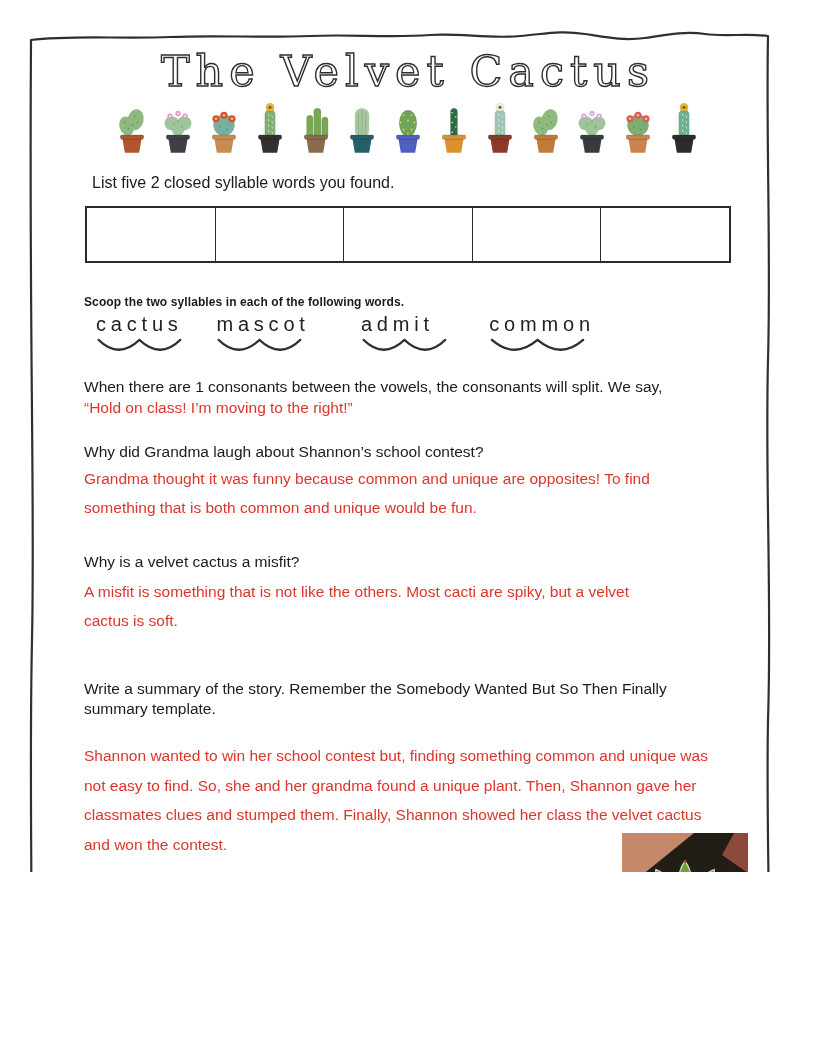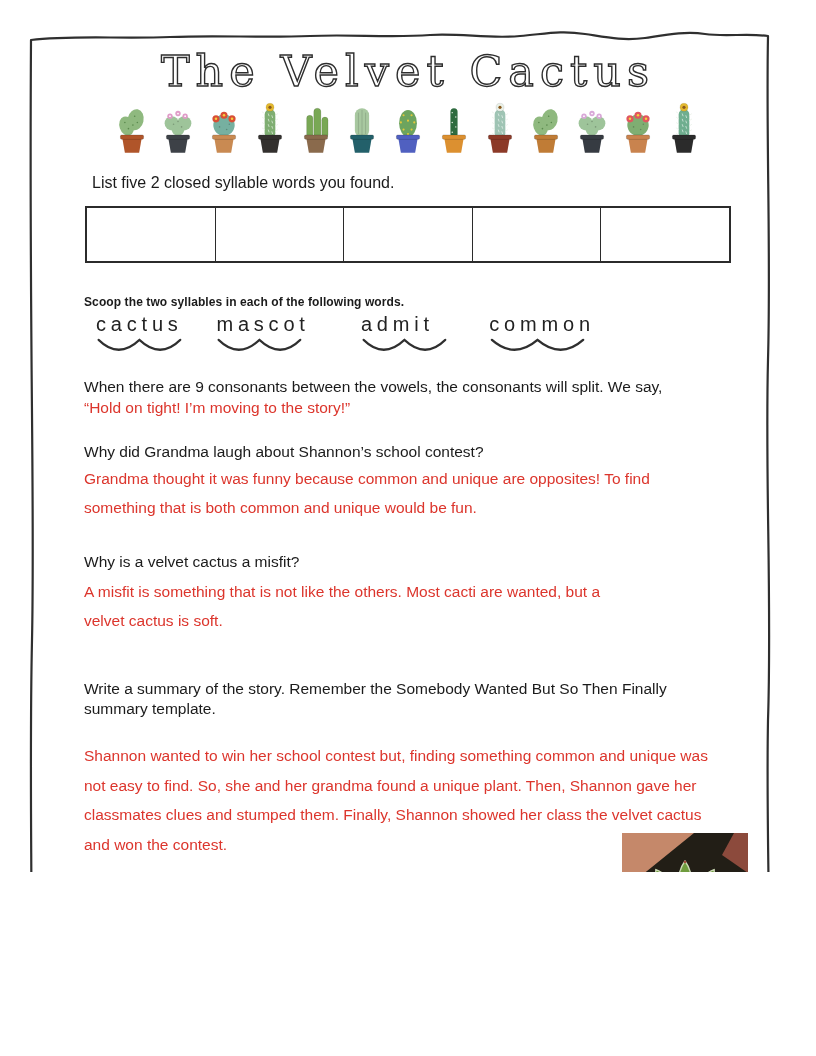--- a/index.html
+++ b/index.html
@@ -261,28 +261,28 @@
         </svg>
       </div>
       <div class="scoop-word">
         <span class="sw-text">common</span>
         <svg viewBox="0 0 100 18" preserveAspectRatio="none" class="scoop-arcs">
           <path d="M3 3 Q26 24 50 3 M50 3 Q74 24 97 3" stroke="#2f2f2f" stroke-width="2.4" fill="none" stroke-linecap="round"></path>
         </svg>
       </div>
     </div>
 
-  <div class="para rule-black">When there are 9 consonants between the vowels, the consonants will split. We say,</div>
-  <div class="para rule-red red">“Hold on tight! I’m moving to the story!”</div>
+  <div class="para rule-black">When there are 1 consonants between the vowels, the consonants will split. We say,</div>
+  <div class="para rule-red red">“Hold on class! I’m moving to the right!”</div>
 
   <div class="para q1">Why did Grandma laugh about Shannon’s school contest?</div>
   <div class="para a1 red">Grandma thought it was funny because common and unique are opposites! To find something that is both common and unique would be fun.</div>
 
   <div class="para q2">Why is a velvet cactus a misfit?</div>
-  <div class="para a2 red">A misfit is something that is not like the others. Most cacti are wanted, but a velvet cactus is soft.</div>
+  <div class="para a2 red">A misfit is something that is not like the others. Most cacti are spiky, but a velvet cactus is soft.</div>
 
   <div class="para sum-prompt"><span>Write a summary of the story. Remember the </span><span class="b">S</span><span>omebody </span><span class="b">W</span><span>anted </span><span class="b">B</span><span>ut </span><span class="b">S</span><span>o </span><span class="b">T</span><span>hen </span><span class="b">F</span><span>inally summary template.</span></div>
 
   <div class="para sum-answer red"><span>Shannon </span><span class="b">wanted</span><span> to win her school contest </span><span class="b">but</span><span>, finding something common and unique was not easy to find. </span><span class="b">So</span><span>, she and her grandma found a unique plant. </span><span class="b">Then</span><span>, Shannon gave her classmates clues and stumped them. </span><span class="b">Finally</span><span>, Shannon showed her class the velvet cactus and won the contest.</span></div>
 
   <svg class="photo" id="succulent" viewBox="0 0 126 157">
       <rect x="0" y="0" width="126" height="157" fill="#221e16"></rect>
       <path d="M0 0 L72 0 L30 34 L0 58 Z" fill="#c5886a"></path>
       <path d="M126 0 L126 40 L100 22 L112 0 Z" fill="#8c4a3c"></path>
       <ellipse cx="112" cy="142" rx="24" ry="15" fill="#b9c4ae" opacity="0.85"></ellipse>

